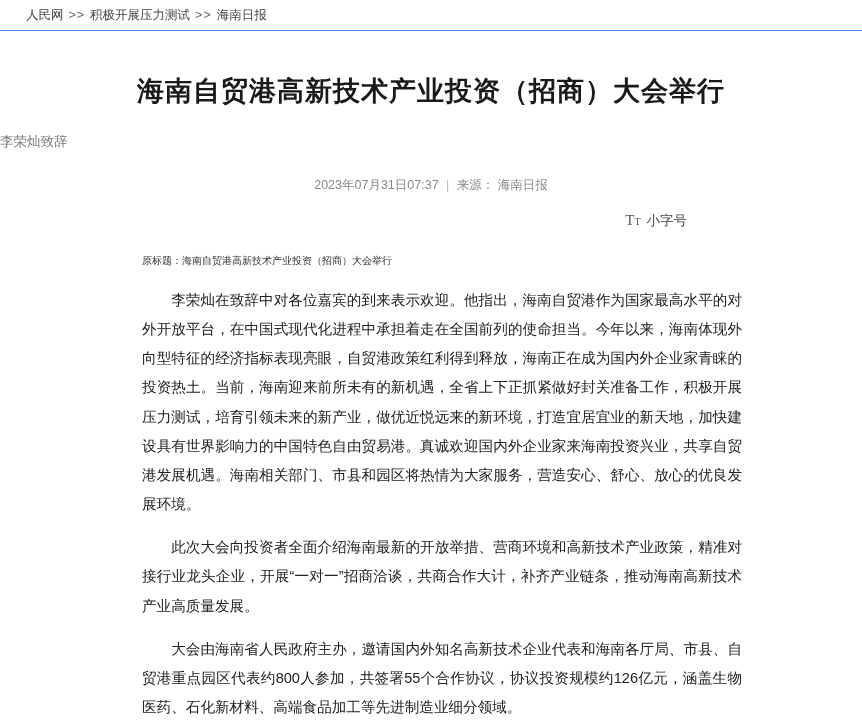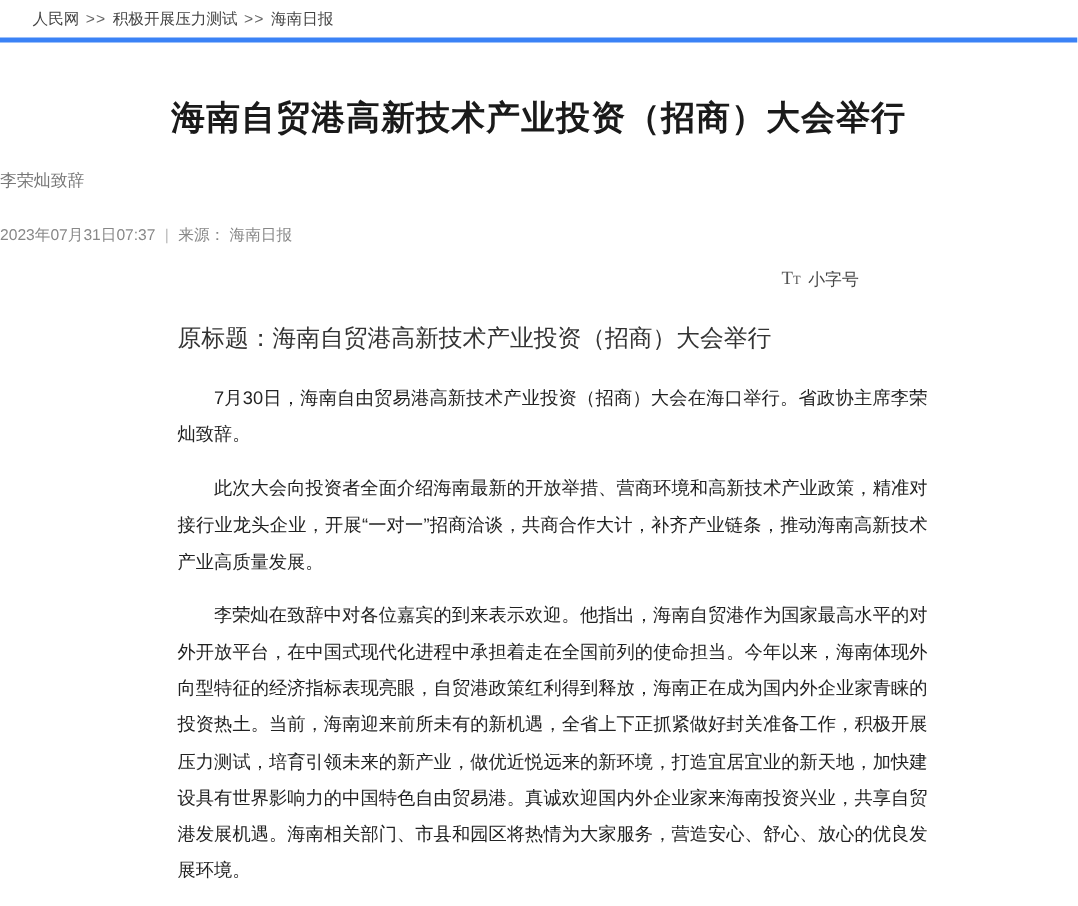--- a/index.html
+++ b/index.html
@@ -21,21 +21,21 @@
     box-sizing: border-box;
   }
   
   .breadcrumb-bar {
     height: 30px;
     display: flex;
     align-items: center;
     padding: 0 0 0 26px;
     font-size: 12.5px;
     color: #444444;
-    border-bottom: 4px solid #3b82f6;
+    border-bottom: 1px solid #3b82f6;
     background: #ffffff;
   }
   .breadcrumb-bar a,
   .breadcrumb-bar span.crumb {
     color: #444444;
     text-decoration: none;
     white-space: nowrap;
   }
   .breadcrumb-sep {
     margin: 0 5px;
@@ -56,20 +56,21 @@
     line-height: 1.4;
     font-family: "Liberation Sans", sans-serif;
   }
   .subtitle {
     text-align: left;
     font-size: 13.5px;
     color: #777777;
     margin-top: 22px;
   }
   .meta {
+    text-align: center;
     font-size: 12.5px;
     color: #888888;
     margin-top: 26px;
   }
   .meta .sep {
     margin: 0 4px;
     color: #bbbbbb;
   }
   .fontsize-row {
     display: flex;
@@ -91,21 +92,21 @@
   .tt-icon .small { font-size: 10px; }
   .fontsize-label {
     font-size: 13.5px;
     color: #444444;
     text-align: center;
   }
   .body-wrap {
     margin: 22px 120px 0 142px;
   }
   .orig-title {
-    font-size: 19px;
+    font-size: 10px;
     color: #333333;
     margin-bottom: 16px;
     line-height: 1.8;
   }
   p.para {
     font-size: 14.6px;
     line-height: 2.0;
     color: #222222;
     text-align: justify;
     text-indent: 2em;
@@ -144,21 +145,20 @@
           <span class="small">T</span>
       </span>
       <span class="fontsize-label">小字号</span>
     </div>
 
     <div class="body-wrap">
       <div class="orig-title">
         <span>原标题：</span><span>海南自贸港高新技术产业投资（招商）大会举行</span>
       </div>
 
-      <p class="para">7月30日，海南自由贸易港高新技术产业投资（招商）大会在海口举行。省政协主席李荣灿致辞。</p>
+      <p class="para">李荣灿在致辞中对各位嘉宾的到来表示欢迎。他指出，海南自贸港作为国家最高水平的对外开放平台，在中国式现代化进程中承担着走在全国前列的使命担当。今年以来，海南体现外向型特征的经济指标表现亮眼，自贸港政策红利得到释放，海南正在成为国内外企业家青睐的投资热土。当前，海南迎来前所未有的新机遇，全省上下正抓紧做好封关准备工作，积极开展压力测试，培育引领未来的新产业，做优近悦远来的新环境，打造宜居宜业的新天地，加快建设具有世界影响力的中国特色自由贸易港。真诚欢迎国内外企业家来海南投资兴业，共享自贸港发展机遇。海南相关部门、市县和园区将热情为大家服务，营造安心、舒心、放心的优良发展环境。</p>
       <p class="para">此次大会向投资者全面介绍海南最新的开放举措、营商环境和高新技术产业政策，精准对接行业龙头企业，开展“一对一”招商洽谈，共商合作大计，补齐产业链条，推动海南高新技术产业高质量发展。</p>
-      <p class="para">李荣灿在致辞中对各位嘉宾的到来表示欢迎。他指出，海南自贸港作为国家最高水平的对外开放平台，在中国式现代化进程中承担着走在全国前列的使命担当。今年以来，海南体现外向型特征的经济指标表现亮眼，自贸港政策红利得到释放，海南正在成为国内外企业家青睐的投资热土。当前，海南迎来前所未有的新机遇，全省上下正抓紧做好封关准备工作，积极开展压力测试，培育引领未来的新产业，做优近悦远来的新环境，打造宜居宜业的新天地，加快建设具有世界影响力的中国特色自由贸易港。真诚欢迎国内外企业家来海南投资兴业，共享自贸港发展机遇。海南相关部门、市县和园区将热情为大家服务，营造安心、舒心、放心的优良发展环境。</p>
       <p class="para">大会由海南省人民政府主办，邀请国内外知名高新技术企业代表和海南各厅局、市县、自贸港重点园区代表约800人参加，共签署55个合作协议，协议投资规模约126亿元，涵盖生物医药、石化新材料、高端食品加工等先进制造业细分领域。</p>
 
     </div>
 
   </div>
 </div>
 
 </body></html>

